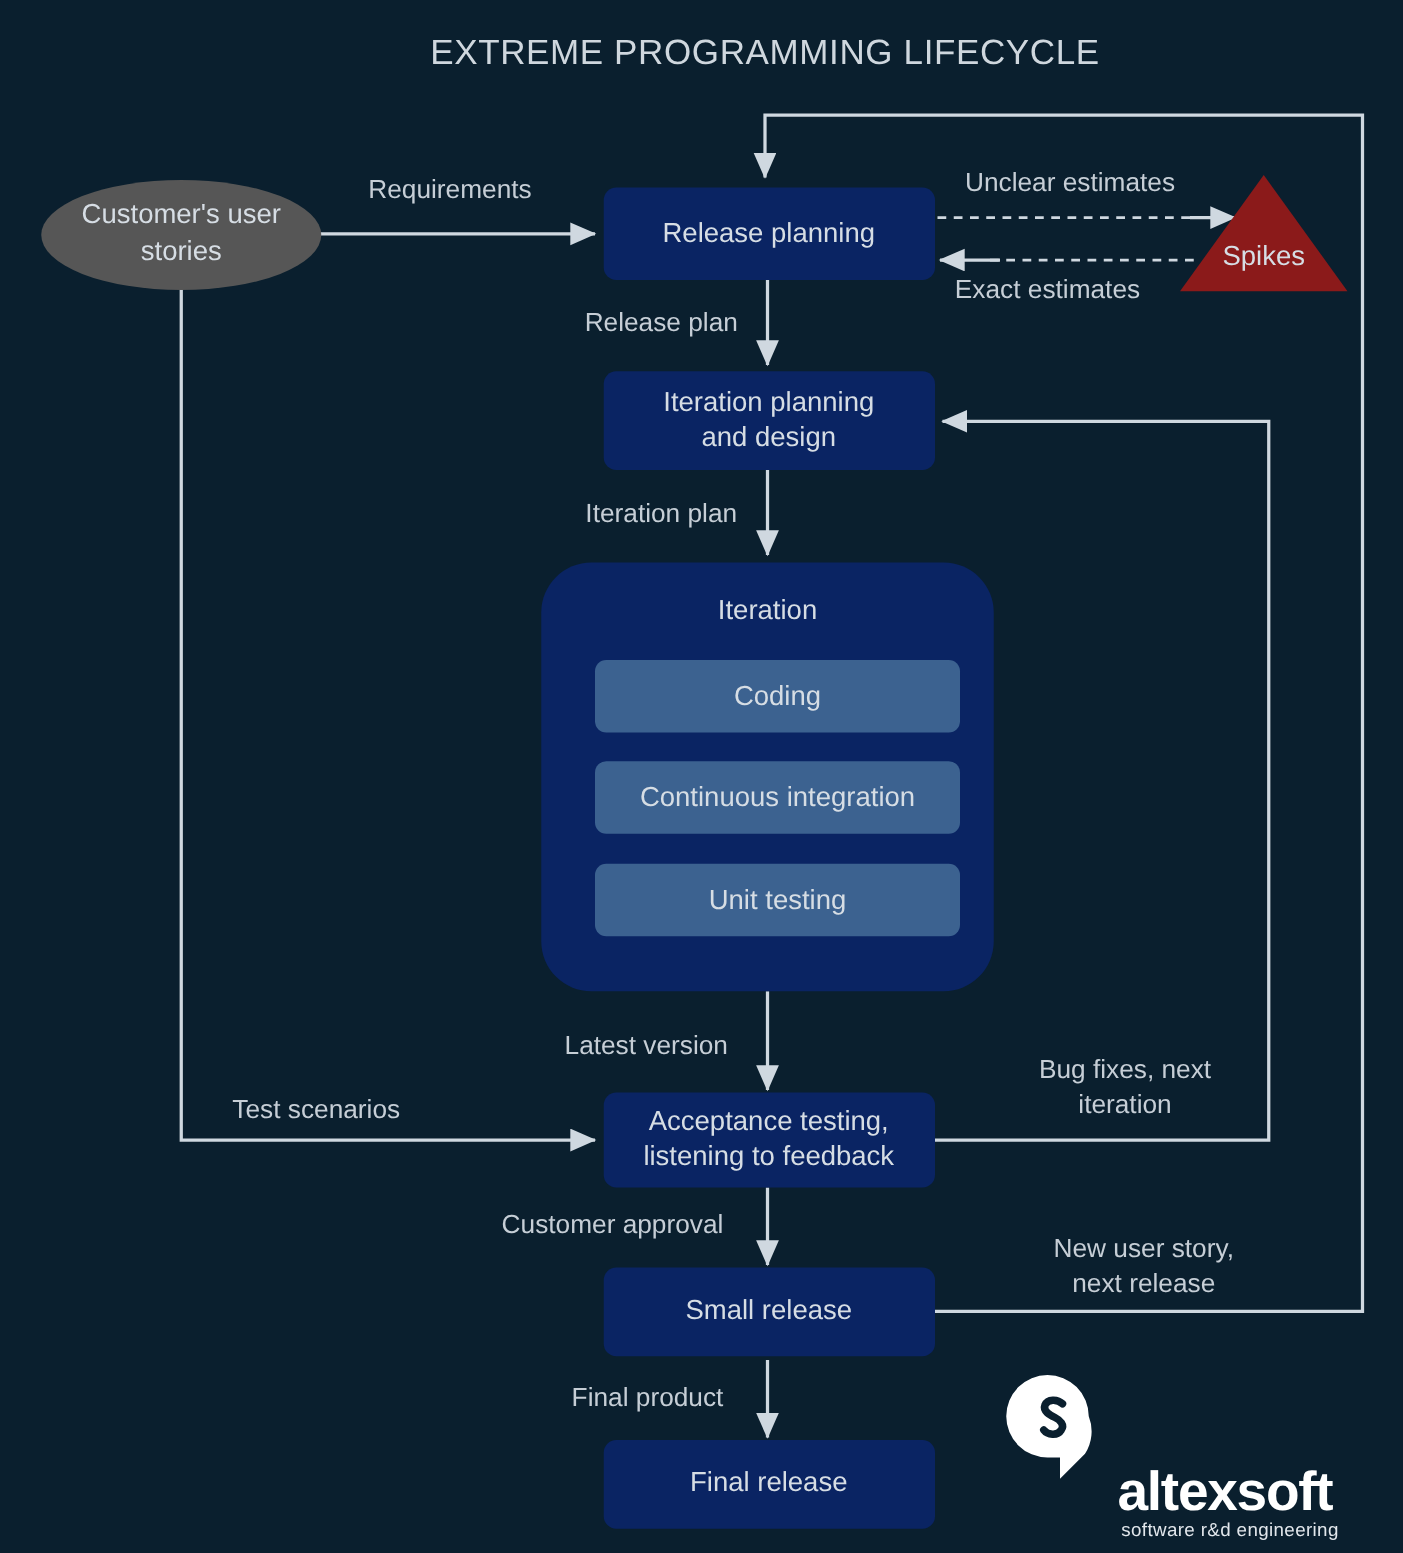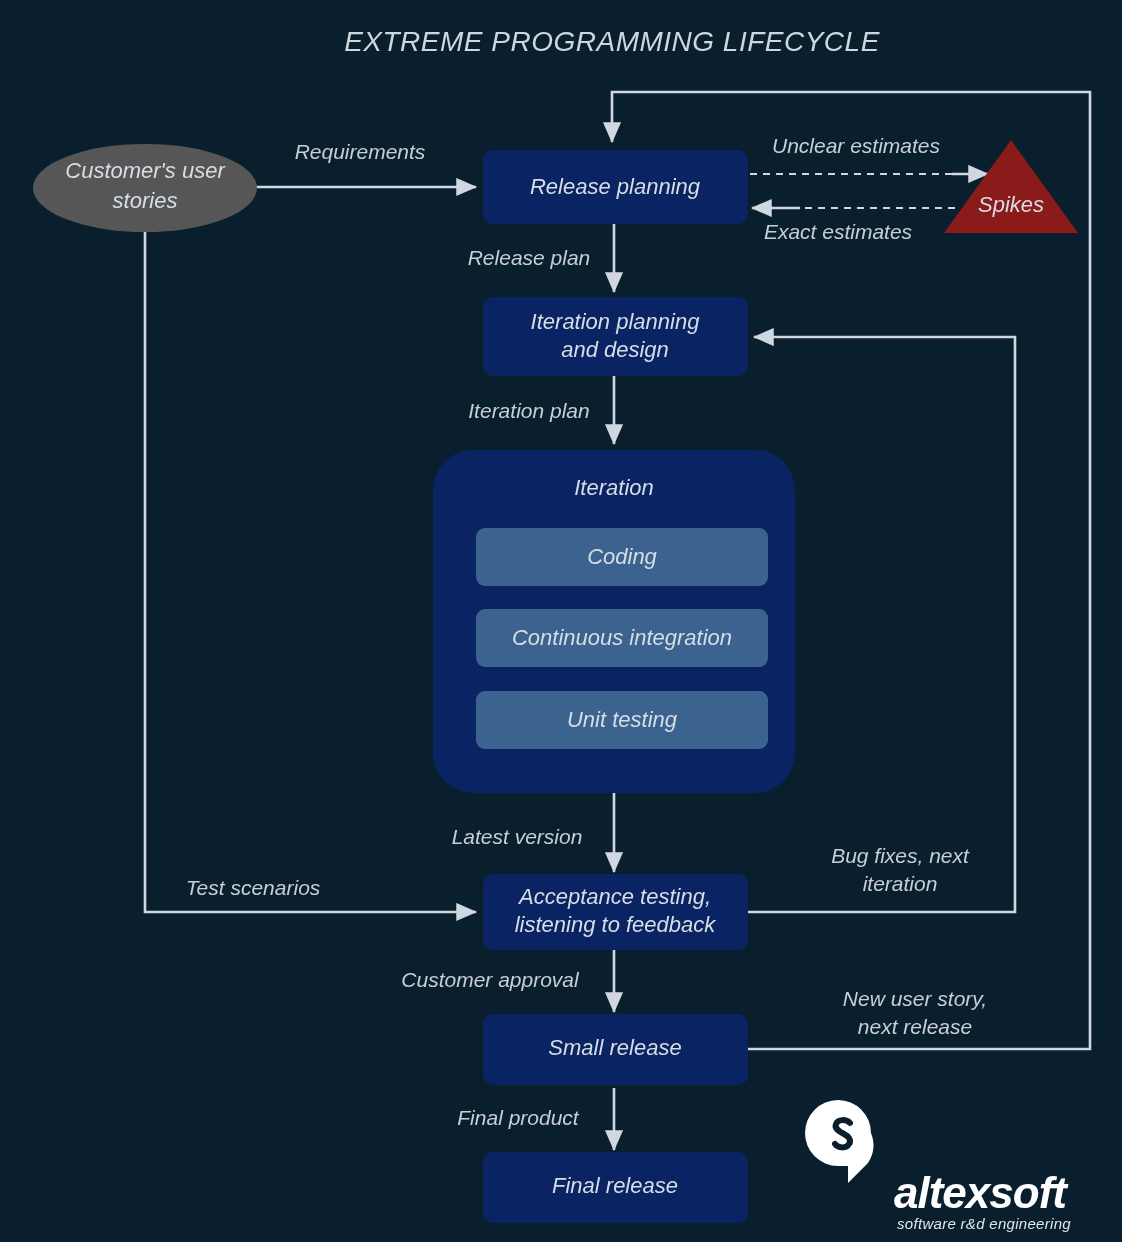--- a/index.html
+++ b/index.html
@@ -2,21 +2,21 @@
 <html><head>
 <meta charset="utf-8">
 <style>
   html,body{margin:0;padding:0;}
   body{
     width:1122px;height:1242px;
     background:#0a1f2e;
     font-family:"Liberation Sans", sans-serif;
     overflow:hidden;
   }
-  #stage{position:relative;width:1122px;height:1242px;font-style:italic;}
+  #stage{position:relative;width:1122px;height:1242px;}
   svg.diagram{position:absolute;left:0;top:0;width:1122px;height:1242px;}
   .node-label{
     fill:#d6dde4;
     font-family:"Liberation Sans", sans-serif;
     text-anchor:middle;
     dominant-baseline:middle;
   }
   .edge-label{
     fill:#c6ced6;
     font-family:"Liberation Sans", sans-serif;

